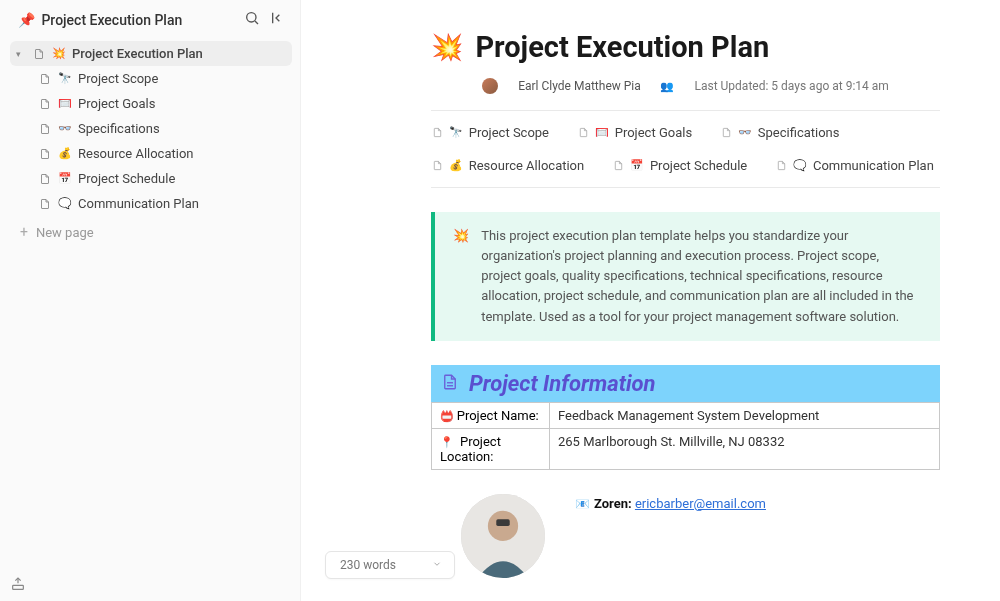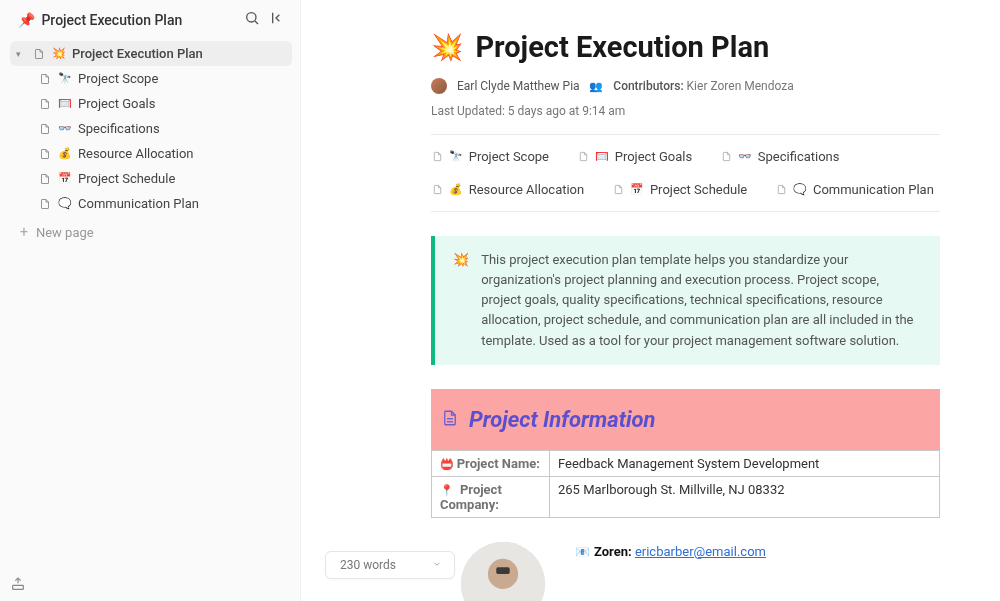--- a/index.html
+++ b/index.html
@@ -26,45 +26,45 @@
     .export-ic { position: absolute; bottom: 6px; left: 10px; color: #888; }
     .export-ic svg { width: 16px; height: 16px; }
     
     .main { margin-left: 301px; height: 601px; position: relative; overflow: hidden; }
     .content { padding: 30px 60px 20px 130px; }
     
     .doc-title-wrap { display: flex; align-items: center; gap: 12px; margin-bottom: 14px; }
     .doc-emoji { font-size: 26px; }
     .doc-title { font-size: 29px; font-weight: 700; color: #1a1a1a; }
     
-    .meta-row { display: flex; align-items: center; gap: 10px; font-size: 12px; color: #777; margin-bottom: 16px; flex-wrap: wrap; }
+    .meta-row { display: flex; align-items: center; gap: 20px; font-size: 12px; color: #777; margin-bottom: 16px; flex-wrap: wrap; justify-content: center; }
     .avatar-sm { width: 16px; height: 16px; border-radius: 50%; background: linear-gradient(135deg,#c97b5a,#8a5a3f); flex-shrink:0; }
     .meta-row .author { color: #555; }
     .meta-row .people-ic { font-size: 11px; color: #888; }
     .meta-row .contrib-label { color: #555; font-weight: 500; }
     
     hr.divider { border: none; border-top: 1px solid #e9e9e9; margin: 0 0 14px 0; }
     
     .subpage-links { display: flex; flex-wrap: wrap; gap: 18px 28px; margin-bottom: 14px; font-size: 13px; }
     .subpage-link { display: flex; align-items: center; gap: 6px; color: #444; cursor: pointer; }
     .subpage-link .page-ic { width: 12px; height: 14px; color: #aaa; display: flex; align-items:center; justify-content:center; }
     .subpage-link .page-ic svg { width: 11px; height: 13px; }
     .subpage-link .emoji { font-size: 11px; }
     
     .callout { background: #e6f9f2; border-left: 4px solid #10b981; padding: 14px 18px; margin: 24px 0 24px 0; display: flex; gap: 12px; font-size: 13px; line-height: 1.55; color: #555; }
     .callout .co-emoji { font-size: 13px; flex-shrink: 0; }
     
-    .section-header { background: #fca5a5; padding: 18px 10px; display: flex; align-items: center; gap: 10px; margin-bottom: 0; }
+    .section-header { background: #7dd3fc; padding: 6px 10px; display: flex; align-items: center; gap: 10px; margin-bottom: 0; }
     .section-header .sh-ic { color: #6b5fd8; }
     .section-header .sh-ic svg { width: 18px; height: 20px; }
     .section-header h2 { color: #5a4fcf; font-size: 22px; font-weight: 700; font-style: italic; }
     
     table.info-table { width: 100%; border-collapse: collapse; font-size: 13px; }
     table.info-table td { border: 1px solid #c8c8c8; padding: 5px 8px; vertical-align: top; }
-    table.info-table td.label { width: 118px; font-weight: 700; color: #737373; }
+    table.info-table td.label { width: 118px; font-weight: 400; color: #000000; }
     table.info-table td.label .cell-emoji { font-size: 11px; margin-right: 3px; }
     
     .contact-block { display: flex; gap: 30px; margin-top: 24px; padding-left: 30px; }
     .contact-avatar { width: 84px; height: 84px; border-radius: 50%; background: #d5d5d5; overflow:hidden; flex-shrink:0; position:relative; }
     .contact-avatar svg { width: 100%; height: 100%; }
     .contact-lines { font-size: 13px; line-height: 1.55; color: #333; }
     .contact-lines .cl-emoji { font-size: 12px; margin-right: 4px; }
     .contact-lines a { color: #2e6fd8; text-decoration: underline; text-align: center; }
     .contact-lines b { color: #111; }
     
@@ -189,21 +189,20 @@
   <div class="content">
     <div class="doc-title-wrap">
       <span class="doc-emoji">💥</span>
       <h1 class="doc-title">Project Execution Plan</h1>
     </div>
 
     <div class="meta-row">
       <span class="avatar-sm"></span>
       <span class="author">Earl Clyde Matthew Pia</span>
       <span class="people-ic">👥</span>
-      <span><span class="contrib-label">Contributors:</span> <span>Kier Zoren Mendoza</span></span>
       <span><span>Last Updated:</span> <span>5 days ago at 9:14 am</span></span>
     </div>
 
     <hr class="divider">
 
     <div class="subpage-links">
       <div class="subpage-link">
           <span class="page-ic">
             <svg viewBox="0 0 24 24" fill="none" stroke="currentColor" stroke-width="1.8">
               <path d="M14 3H6a1 1 0 0 0-1 1v16a1 1 0 0 0 1 1h12a1 1 0 0 0 1-1V8z"></path>
@@ -282,21 +281,21 @@
       <h2>Project Information</h2>
     </div>
 
     <table class="info-table">
       <tbody>
           <tr>
         <td class="label"><span class="cell-emoji">📛</span><span>Project Name:</span></td>
         <td>Feedback Management System Development</td>
       </tr>
       <tr>
-        <td class="label"><span class="cell-emoji">📍</span> <span>Project Company:</span></td>
+        <td class="label"><span class="cell-emoji">📍</span> <span>Project Location:</span></td>
         <td>265 Marlborough St. Millville, NJ 08332</td>
       </tr>
     </tbody>
       </table>
 
     <div class="contact-block">
       <div class="contact-avatar">
         <svg viewBox="0 0 100 100">
             <rect width="100" height="100" fill="#e8e6e3"></rect>
             <circle cx="50" cy="38" r="18" fill="#c9a98f"></circle>

